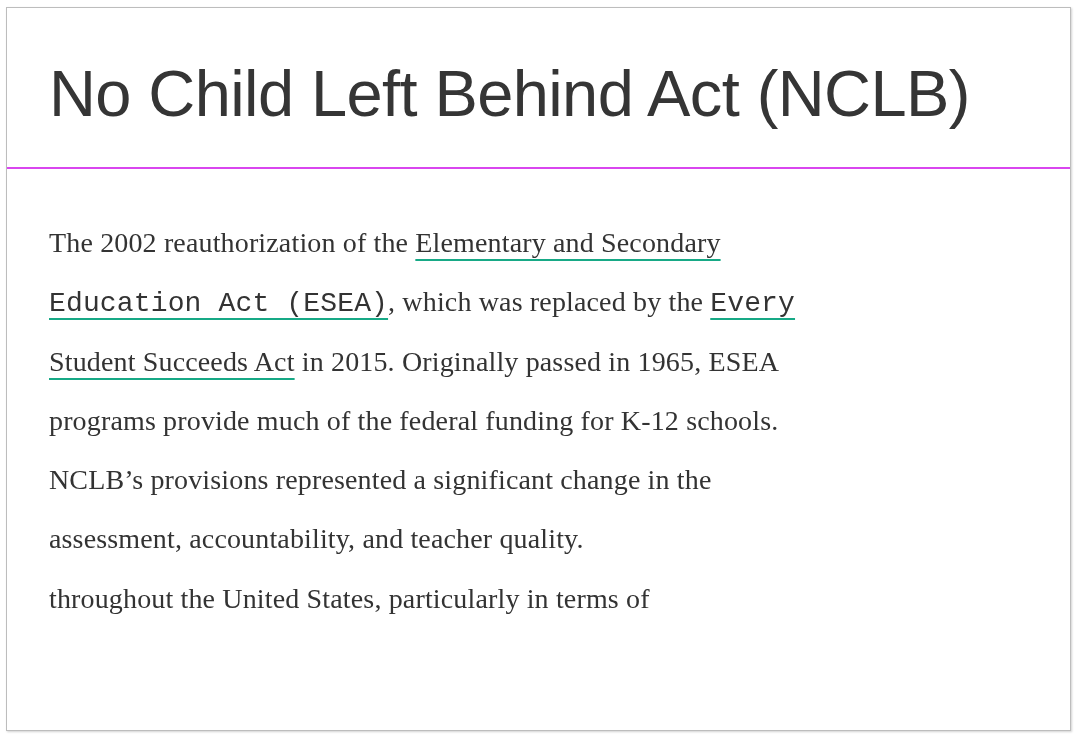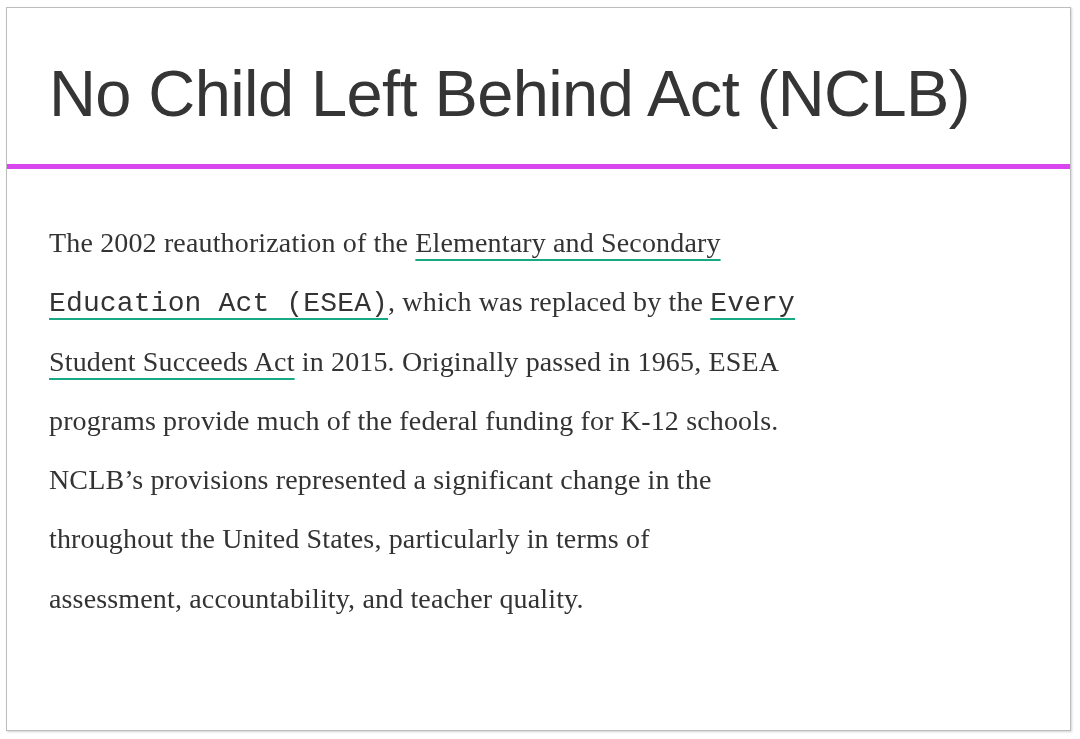--- a/index.html
+++ b/index.html
@@ -20,21 +20,21 @@
     box-shadow: 1px 1px 2px rgba(0,0,0,0.18);
     background: #ffffff;
     box-sizing: border-box;
   }
   .header {
     position: absolute;
     left: 0;
     top: 0;
     width: 100%;
     height: 161px;
-    border-bottom: 5px solid #d946ef;
+    border-bottom: 2px solid #d946ef;
     box-sizing: border-box;
   }
   .title {
     position: absolute;
     left: 42px;
     top: 46px;
     margin: 0;
     font-family: "Liberation Sans", sans-serif;
     font-weight: normal;
     font-size: 65px;
@@ -76,16 +76,16 @@
   <div class="header">
     <h1 class="title">No Child Left Behind Act (NCLB)</h1>
   </div>
 
   <div class="body">
     <span class="line"><span>The 2002 reauthorization of the </span><a class="link" style="text-decoration-color: rgb(23, 169, 134);">Elementary and Secondary</a></span>
     <span class="line"><a class="link" style="text-decoration-color: rgb(23, 169, 134); font-family: Liberation Mono, monospace;">Education Act (ESEA)</a><span>, which was replaced by the </span><a class="link" style="text-decoration-color: rgb(23, 169, 134); font-family: Liberation Mono, monospace;">Every</a></span>
     <span class="line"><a class="link" style="text-decoration-color: rgb(23, 169, 134); text-align: center;">Student Succeeds Act</a><span> in 2015. Originally passed in 1965, ESEA</span></span>
     <span class="line">programs provide much of the federal funding for K-12 schools.</span>
     <span class="line">NCLB’s provisions represented a significant change in the</span>
+    <span class="line">assessment, accountability, and teacher quality.</span>
     <span class="line">throughout the United States, particularly in terms of</span>
-    <span class="line">assessment, accountability, and teacher quality.</span>
   </div>
 </div>
 
 </body></html>

